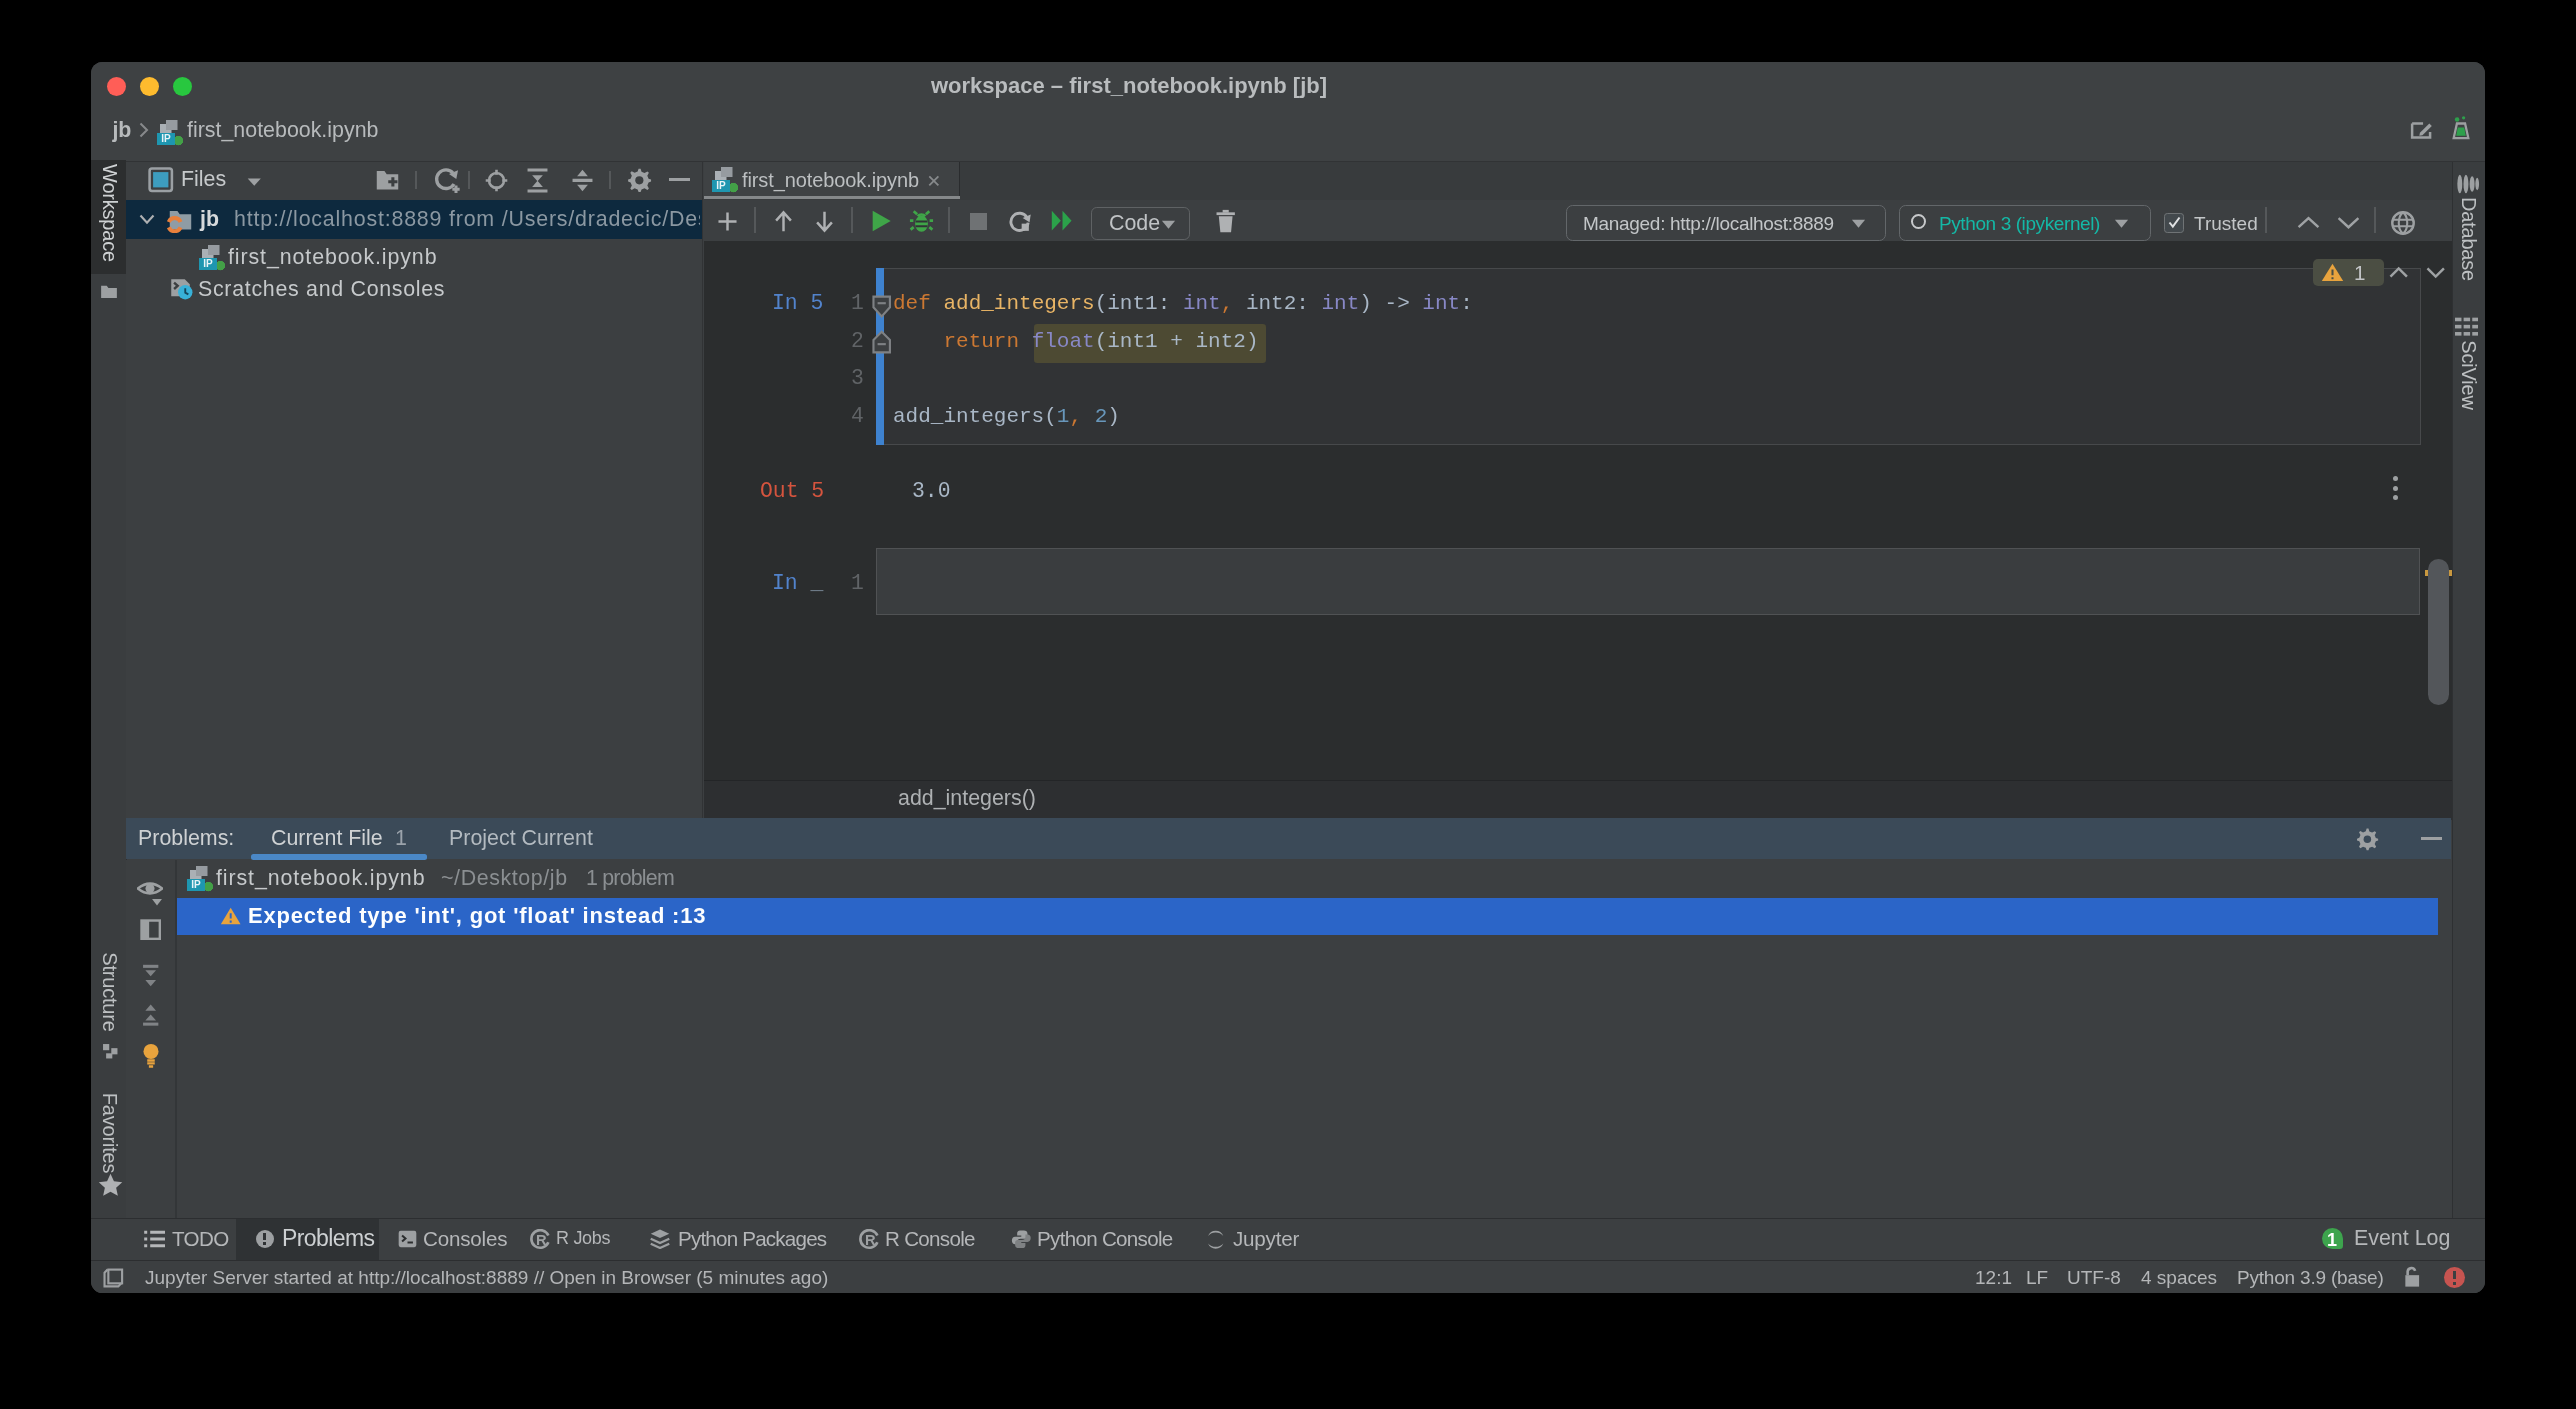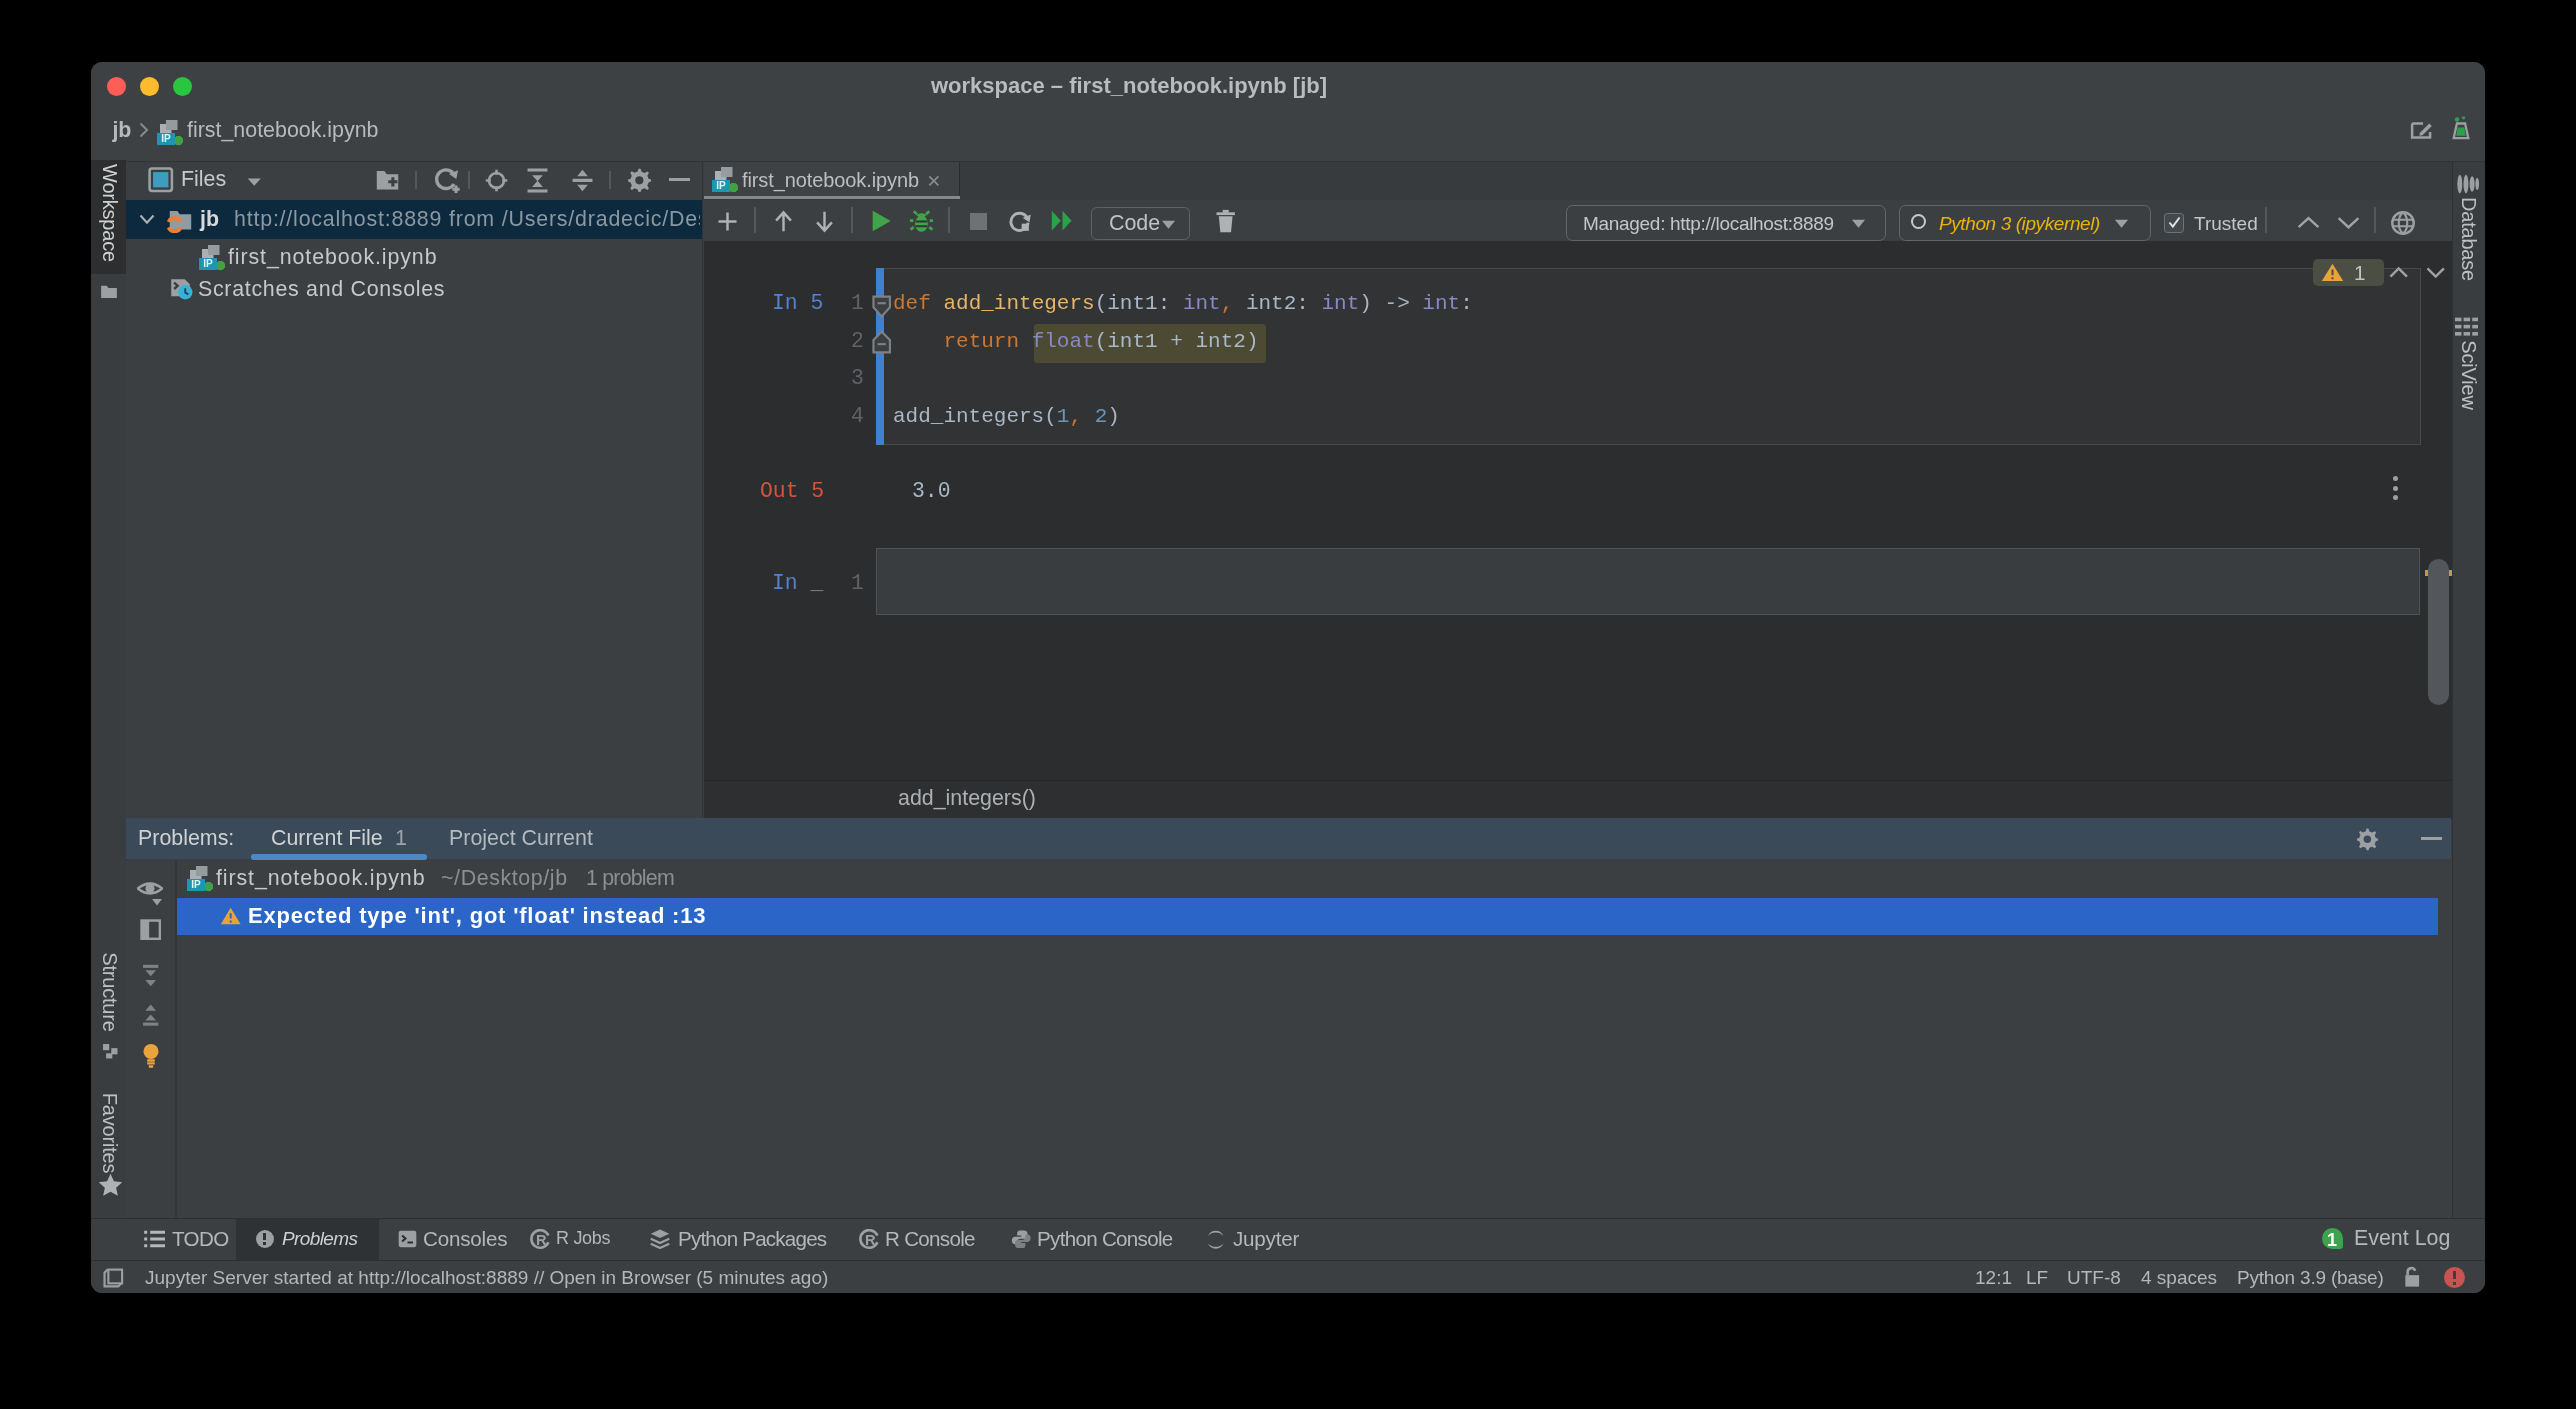--- a/index.html
+++ b/index.html
@@ -181,21 +181,21 @@
       <rect x="5" y="0.4" width="4" height="1.8" fill="#afb1b3"></rect>
   </svg>
 
   <div class="a" style="left:1475px;top:143px;width:320px;height:36px;border:1.6px solid #63676a;border-radius:6.6px;box-sizing:border-box;"></div>
   <div class="t" style="left:1492px;top:151px;font-size:19px;color:#c3c6c8;letter-spacing:-0.3px;">Managed: http://localhost:8889</div>
   <svg class="a" style="left:1760px;top:156px;" width="15" height="10.7" viewBox="0 0 18 13">
       <polygon points="1,2 17,2 9,12" fill="#9da0a2"></polygon>
     </svg>
   <div class="a" style="left:1808px;top:143px;width:252px;height:36px;border:1.6px solid #63676a;border-radius:6.6px;box-sizing:border-box;"></div>
   <div class="a" style="left:1820px;top:152px;width:15px;height:15px;border:2.1px solid #c7c9cb;border-radius:50%;box-sizing:border-box;"></div>
-  <div class="t" style="left:1848px;top:151px;font-size:19px;color:#eab308;letter-spacing:-0.4px;font-style:italic;">Python 3 (ipykernel)</div>
+  <div class="t" style="left:1848px;top:151px;font-size:19px;color:#14b8a6;letter-spacing:-0.4px;">Python 3 (ipykernel)</div>
   <svg class="a" style="left:2023px;top:156px;" width="15" height="10.7" viewBox="0 0 18 13">
       <polygon points="1,2 17,2 9,12" fill="#9da0a2"></polygon>
     </svg>
   <div class="a" style="left:2073px;top:151px;width:20px;height:20px;background:#43494d;border:1.6px solid #6f7375;border-radius:3.3px;box-sizing:border-box;"></div>
   <svg class="a" style="left:2076px;top:153px;" width="15" height="15" viewBox="0 0 18 18">
       <polyline points="3,9 7,14 15,3" fill="none" stroke="#dfe1e3" stroke-width="2.4"></polyline>
     </svg>
   <div class="t" style="left:2103px;top:151px;font-size:19px;color:#c3c6c8;">Trusted</div>
   <div class="a" style="left:2174px;top:145px;width:1.6px;height:26px;background:#55585a;"></div>
   <svg class="a" style="left:2205px;top:152px;" width="25" height="16.5" viewBox="0 0 30 20">
@@ -346,21 +346,21 @@
       <rect x="4" y="0.5" width="10" height="2" fill="#b5b7b9"></rect>
     <rect x="0" y="5" width="2" height="2" fill="#b5b7b9"></rect>
       <rect x="4" y="5" width="10" height="2" fill="#b5b7b9"></rect>
     <rect x="0" y="9.5" width="2" height="2" fill="#b5b7b9"></rect>
       <rect x="4" y="9.5" width="10" height="2" fill="#b5b7b9"></rect>
   </svg>
   <div class="t" style="left:81px;top:1166px;font-size:20.6px;color:#b5b7b9;letter-spacing:-0.6px;">TODO</div>
   <div class="a" style="left:165px;top:1168px;width:18px;height:18px;border-radius:50%;background:#9da0a2;"></div>
   <div class="a" style="left:172px;top:1171px;width:3.3px;height:7.4px;background:#2f3234;"></div>
   <div class="a" style="left:172px;top:1180px;width:3.3px;height:3.3px;background:#2f3234;"></div>
-  <div class="t" style="left:191px;top:1166px;font-size:19px;color:#cdd0d2;letter-spacing:-0.6px;font-style:italic;">Problems</div>
+  <div class="t" style="left:191px;top:1166px;font-size:23px;color:#cdd0d2;letter-spacing:-0.6px;">Problems</div>
   <svg class="a" style="left:307px;top:1168px;" width="19" height="18" viewBox="0 0 14 13">
     <rect x="0.5" y="0.5" width="13" height="12" rx="1.5" fill="#9da0a2"></rect>
     <path d="M3 4 L5.5 6.2 L3 8.4 M7 9 L11 9" fill="none" stroke="#2b2d2e" stroke-width="1.5"></path>
   </svg>
   <div class="t" style="left:332px;top:1166px;font-size:20.6px;color:#b5b7b9;letter-spacing:-0.2px;">Consoles</div>
   <svg class="a" style="left:439px;top:1167px;" width="20.6" height="20.6" viewBox="0 0 14 14">
     <path d="M12.5 9 A6 6 0 1 1 12.5 4.5" fill="none" stroke="#9da0a2" stroke-width="1.8"></path>
     <text x="4" y="11" font-family="Liberation Sans" font-size="10" font-weight="bold" fill="#9da0a2">R</text>
   </svg>
   <div class="t" style="left:465px;top:1166px;font-size:18px;color:#b5b7b9;letter-spacing:-0.3px;">R Jobs</div>

